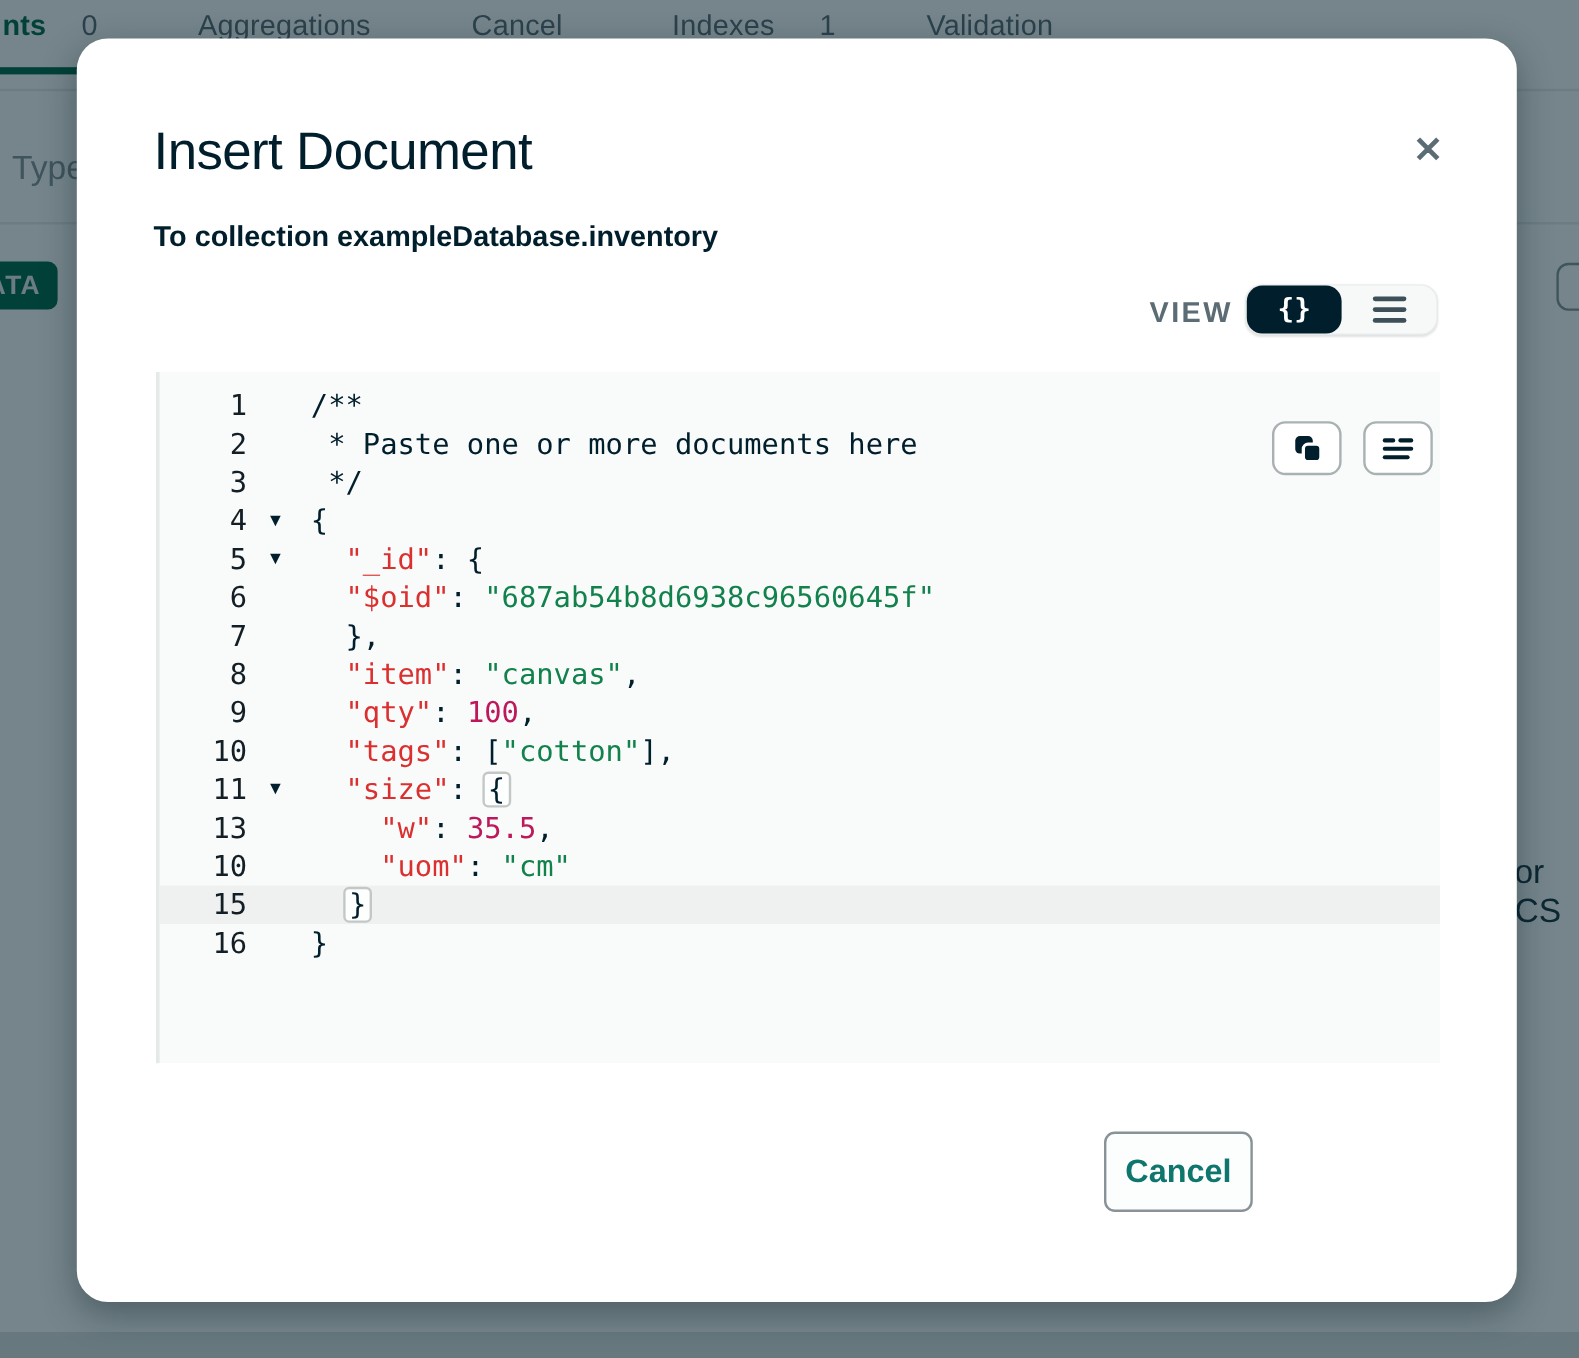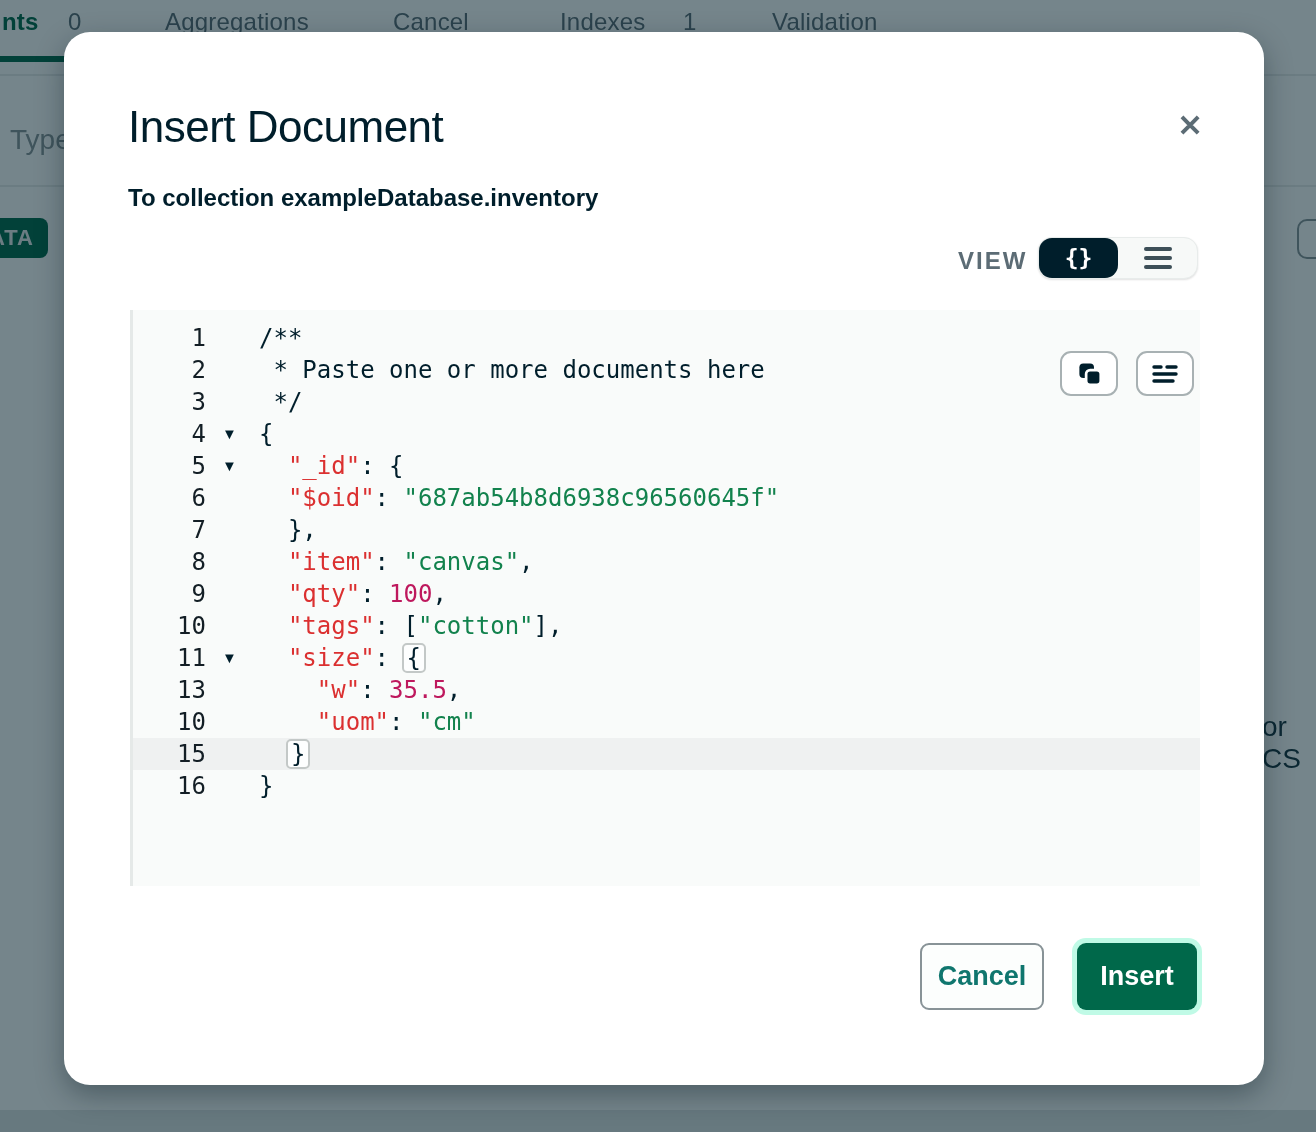--- a/index.html
+++ b/index.html
@@ -150,15 +150,14 @@
         <svg width="28" height="24" viewBox="0 0 28 24">
           <line x1="3" y1="5" x2="10" y2="5" stroke="#001E2B" stroke-width="3.4" stroke-linecap="round"></line>
           <line x1="16" y1="5" x2="25" y2="5" stroke="#001E2B" stroke-width="3.4" stroke-linecap="round"></line>
           <line x1="3" y1="12" x2="25" y2="12" stroke="#001E2B" stroke-width="3.4" stroke-linecap="round"></line>
           <line x1="3" y1="19" x2="22" y2="19" stroke="#001E2B" stroke-width="3.4" stroke-linecap="round"></line>
         </svg>
       </div>
     </div>
 
     <div class="btn btn-cancel">Cancel</div>
-    <div class="btn btn-insert">Insert</div>
   </div>
 </div>
 
 </body></html>

